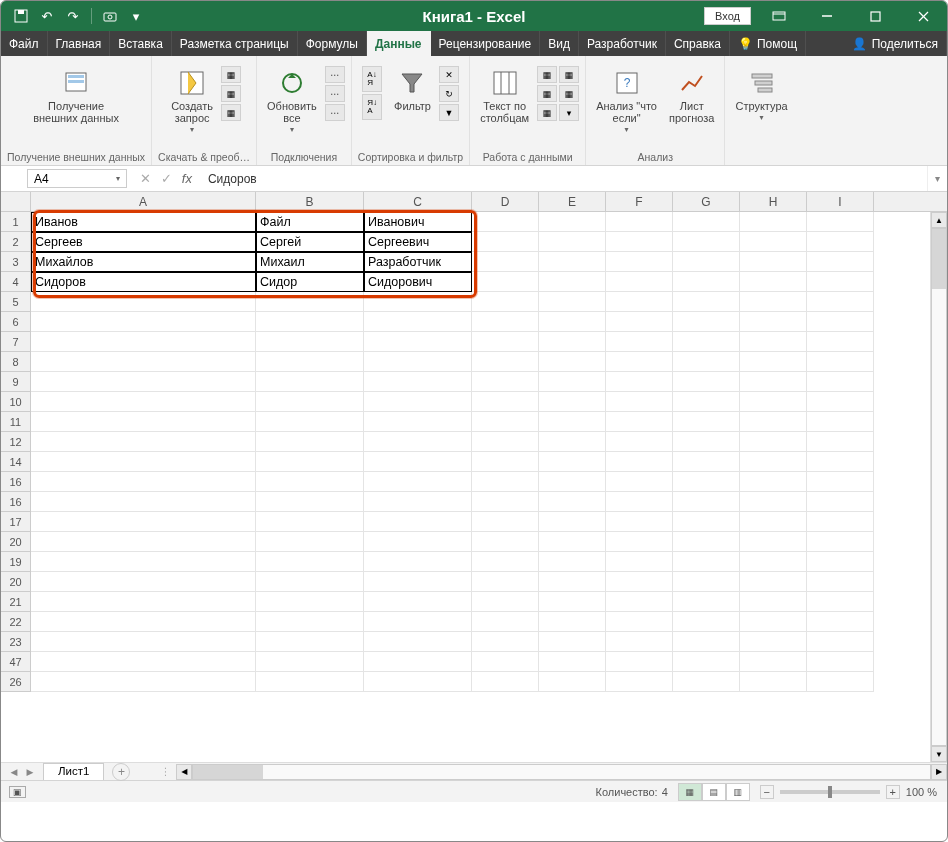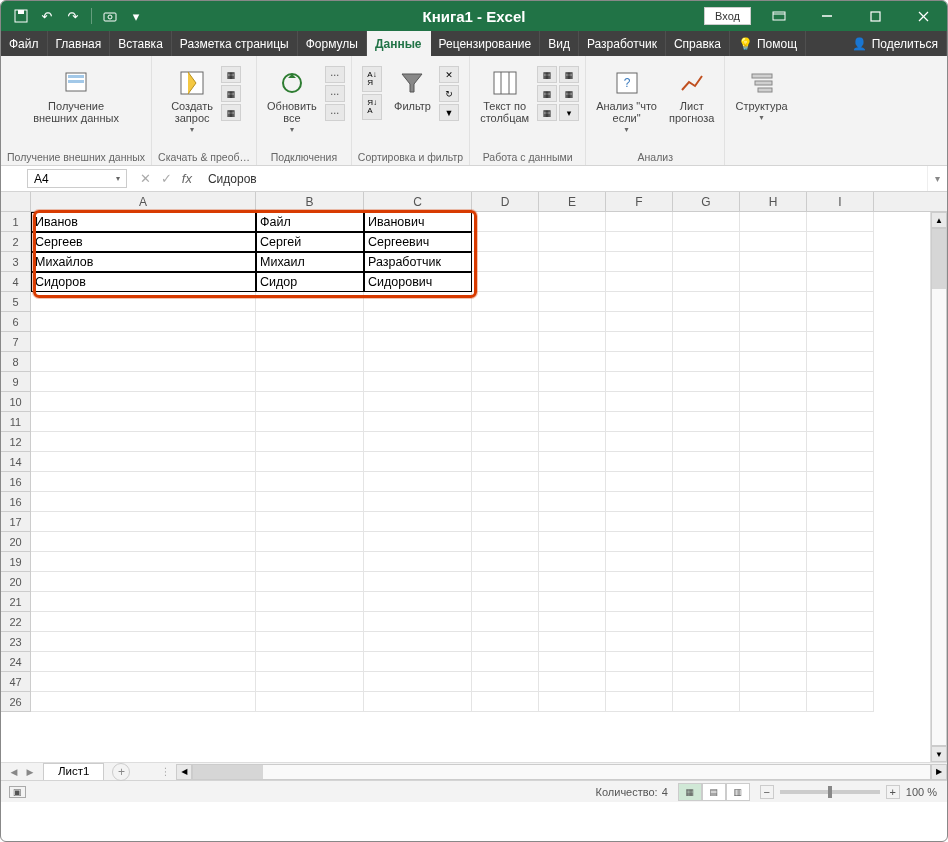--- a/index.html
+++ b/index.html
@@ -599,32 +599,20 @@
         <div class="cell colw-B"></div>
         <div class="cell colw-C"></div>
         <div class="cell colw-s"></div>
         <div class="cell colw-s"></div>
         <div class="cell colw-s"></div>
         <div class="cell colw-s"></div>
         <div class="cell colw-s"></div>
         <div class="cell colw-s"></div>
       </div>
       <div class="row">
-        <div class="rowh">24</div>
-        <div class="cell colw-A"></div>
-        <div class="cell colw-B"></div>
-        <div class="cell colw-C"></div>
-        <div class="cell colw-s"></div>
-        <div class="cell colw-s"></div>
-        <div class="cell colw-s"></div>
-        <div class="cell colw-s"></div>
-        <div class="cell colw-s"></div>
-        <div class="cell colw-s"></div>
-      </div>
-      <div class="row">
         <div class="rowh">47</div>
         <div class="cell colw-A"></div>
         <div class="cell colw-B"></div>
         <div class="cell colw-C"></div>
         <div class="cell colw-s"></div>
         <div class="cell colw-s"></div>
         <div class="cell colw-s"></div>
         <div class="cell colw-s"></div>
         <div class="cell colw-s"></div>
         <div class="cell colw-s"></div>

